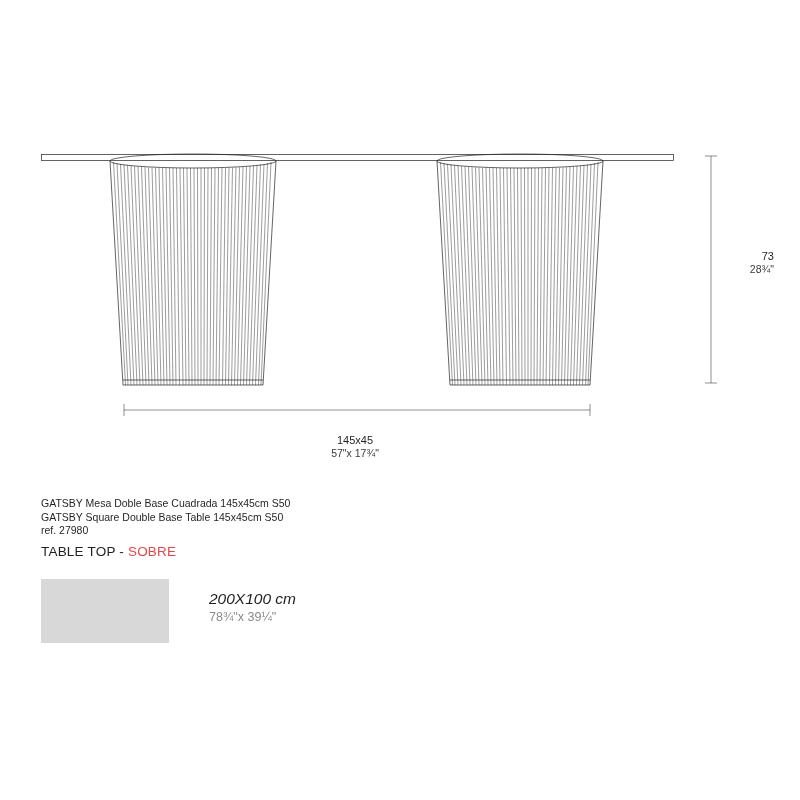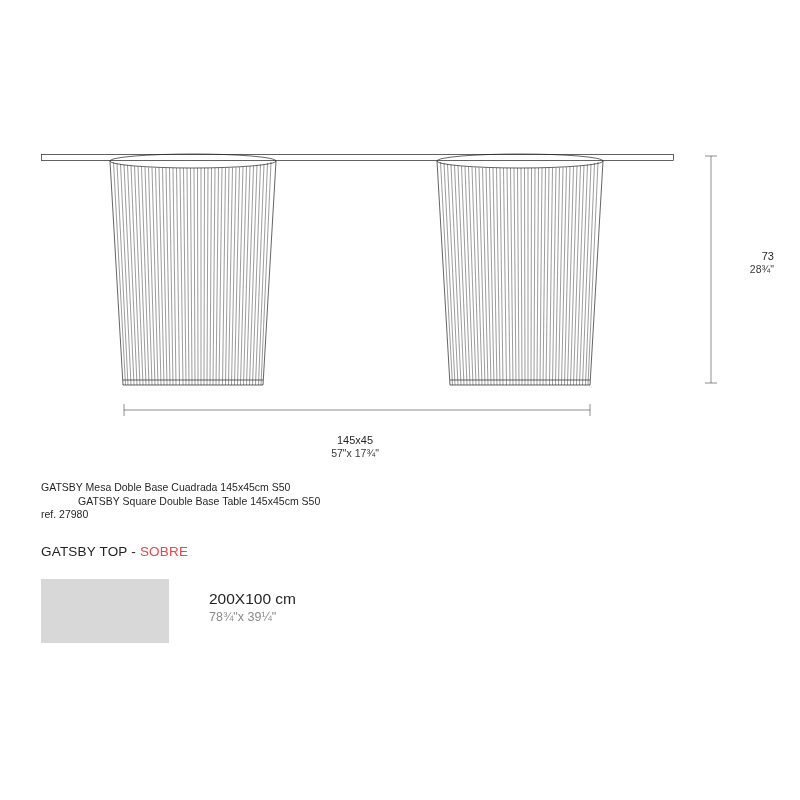--- a/index.html
+++ b/index.html
@@ -51,27 +51,27 @@
   #width-dim {
     left: 295px;
     top: 434px;
     width: 120px;
   }
 
   
   .product-block {
     position: absolute;
     left: 41px;
-    top: 481px;
+    top: 497px;
     font-size: 10.5px;
     line-height: 13.5px;
     color: #231f20;
   }
   .product-block .line-es { display: block; }
-  .product-block .line-en { display: block; margin-left: 37px; }
+  .product-block .line-en { display: block; }
   .product-block .line-ref { display: block; }
 
   
   .section-title {
     position: absolute;
     left: 41px;
     top: 544px;
     font-size: 13.5px;
     letter-spacing: 0.2px;
     color: #231f20;
@@ -94,20 +94,21 @@
   }
   .swatch-text {
     margin-left: 40px;
     padding-top: 10px;
   }
   .swatch-text .size-main {
     display: block;
     font-size: 15.5px;
     color: #231f20;
     line-height: 19px;
+    font-style: italic;
   }
   .swatch-text .size-sub {
     display: block;
     font-size: 12.5px;
     color: #8a8a8a;
     line-height: 16px;
     margin-top: 1px;
   }
 </style>
 </head>
@@ -252,21 +253,21 @@
   <span class="sub">57"x 17¾"</span>
 </div>
 
 <div class="product-block">
   <span class="line-es">GATSBY Mesa Doble Base Cuadrada 145x45cm S50</span>
   <span class="line-en">GATSBY Square Double Base Table 145x45cm S50</span>
   <span class="line-ref">ref. 27980</span>
 </div>
 
 <div class="section-title">
-  <span>GATSBY TOP</span>
+  <span>TABLE TOP</span>
   <span class="sep">-</span>
   <span class="sub">SOBRE</span>
 </div>
 
 <div class="swatch-row">
   <div class="swatch" style="background: rgb(216, 216, 216);"></div>
   <div class="swatch-text">
     <span class="size-main">200X100 cm</span>
     <span class="size-sub">78¾"x 39¼"</span>
   </div>

